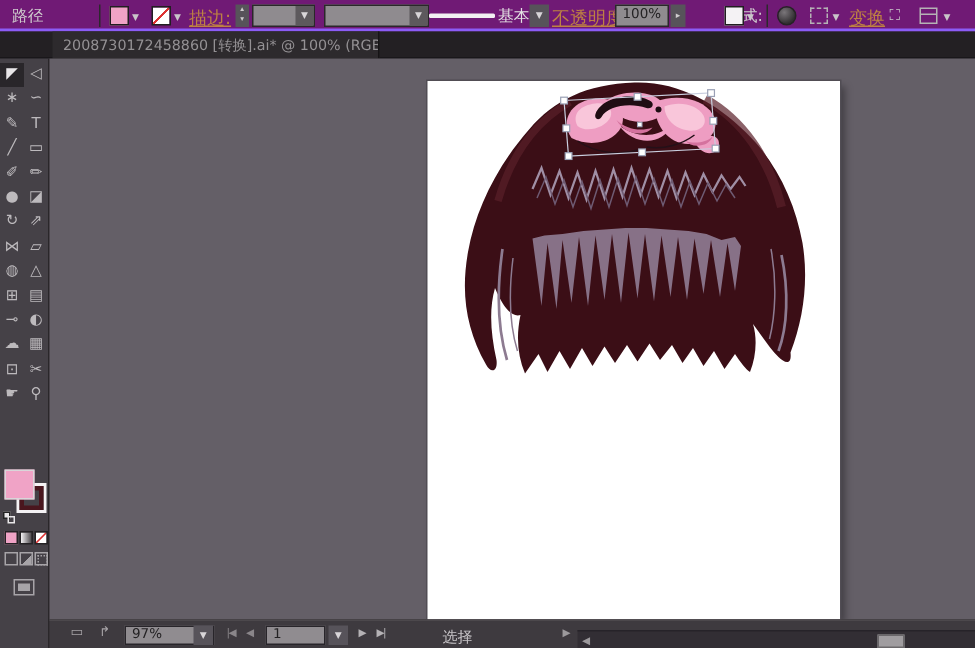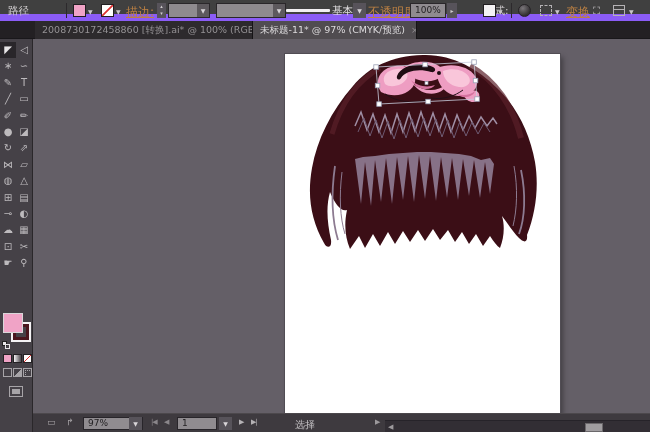--- a/index.html
+++ b/index.html
@@ -2,21 +2,21 @@
 <html><head>
 <meta charset="utf-8">
 <style>
   * { margin:0; padding:0; box-sizing:border-box; }
   html,body { width:650px; height:432px; overflow:hidden; }
   body { font-family:"DejaVu Sans","Liberation Sans",sans-serif; background:#232023; position:relative; }
   #app { position:absolute; inset:0; width:650px; height:432px; }
 
   
   #control-panel { position:absolute; left:0; top:0; width:650px; height:21px;
-    background:#404040; border-bottom:7px solid #8b5cf6; }
+    background:#701a75; border-bottom:2px solid #8b5cf6; }
   #control-panel .lbl { position:absolute; top:4px; font-size:10.5px; color:#cfccce; }
   #control-panel .link { position:absolute; top:4px; font-size:12px; color:#bd8143; text-decoration:underline; cursor:pointer; }
   .swatch { position:absolute; top:4px; width:13px; height:13px; border:1px solid #211e21; }
   .dd-arrow { position:absolute; font-size:6px; color:#c9c6c9; top:8px; }
   .combo { position:absolute; top:3px; height:15px; background:#8f8b8f; border:1px solid #2a272a; }
   .combo .cba { position:absolute; right:0; top:0; width:12px; height:13px; background:#5d595d;
     color:#d8d5d8; font-size:6px; text-align:center; line-height:13px; }
   .stepper { position:absolute; top:3px; width:9px; height:15px; background:#57535a; color:#cfccce;
     font-size:5px; line-height:7px; text-align:center; }
   .vsep { position:absolute; top:3px; width:1px; height:15px; background:#2c292c; }
@@ -125,24 +125,20 @@
     <span class="link" style="left:566px">变换</span>
     <span id="expand-icon">⛶</span>
     <span id="arrange-docs-icon"></span>
     <span class="dd-arrow" id="arrange-docs-arrow">▼</span>
   </div>
 
   <div id="tab-bar">
     <div class="tab" id="tab-1">
       <span>2008730172458860 [转换].ai* @ 100% (RGB/预览)</span>
 
-    </div>
-    <div class="tab" id="tab-2">
-      <span>未标题-11* @ 97% (CMYK/预览)</span>
-      <span class="close">×</span>
     </div>
   </div>
 
   <div id="toolbar">
     <div id="toolbar-tools">
         <div class="tool sel">◤</div>
         <div class="tool">◁</div>
         <div class="tool">∗</div>
         <div class="tool">∽</div>
         <div class="tool">✎</div>

